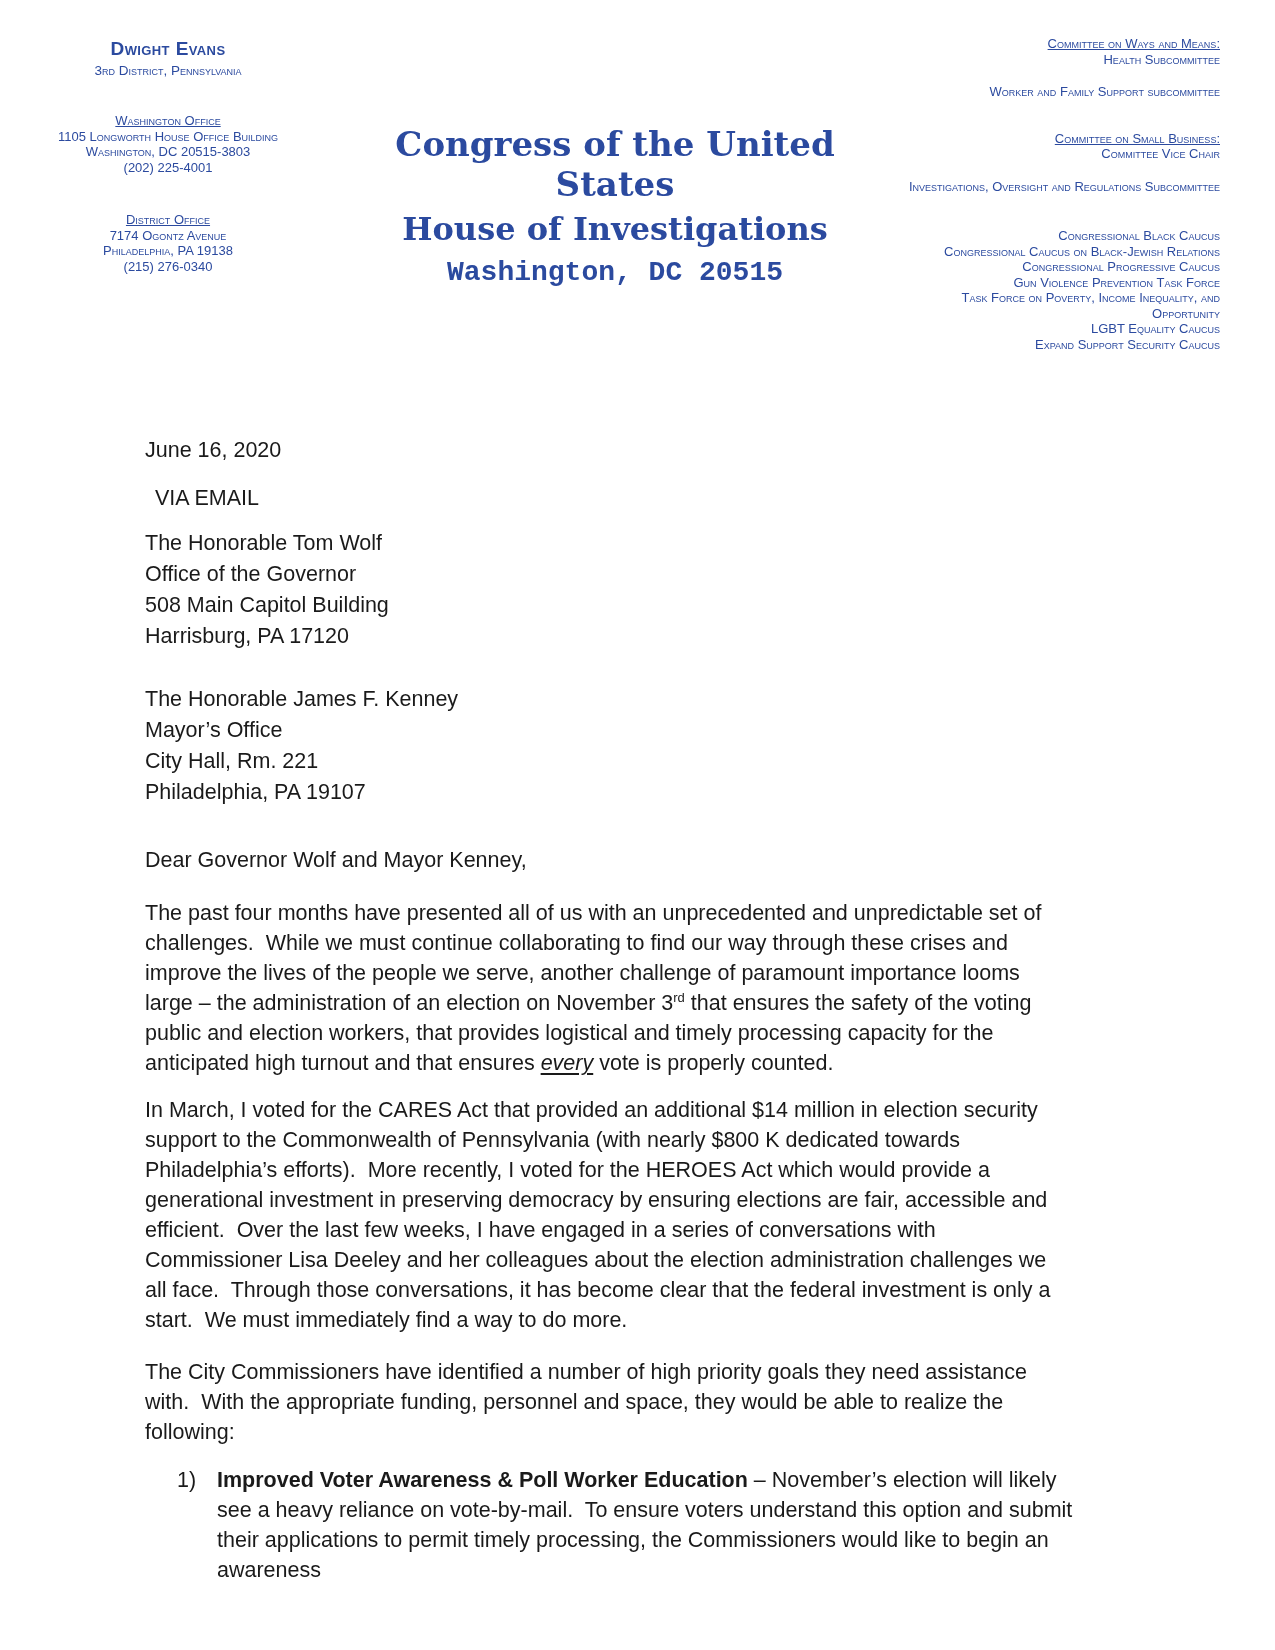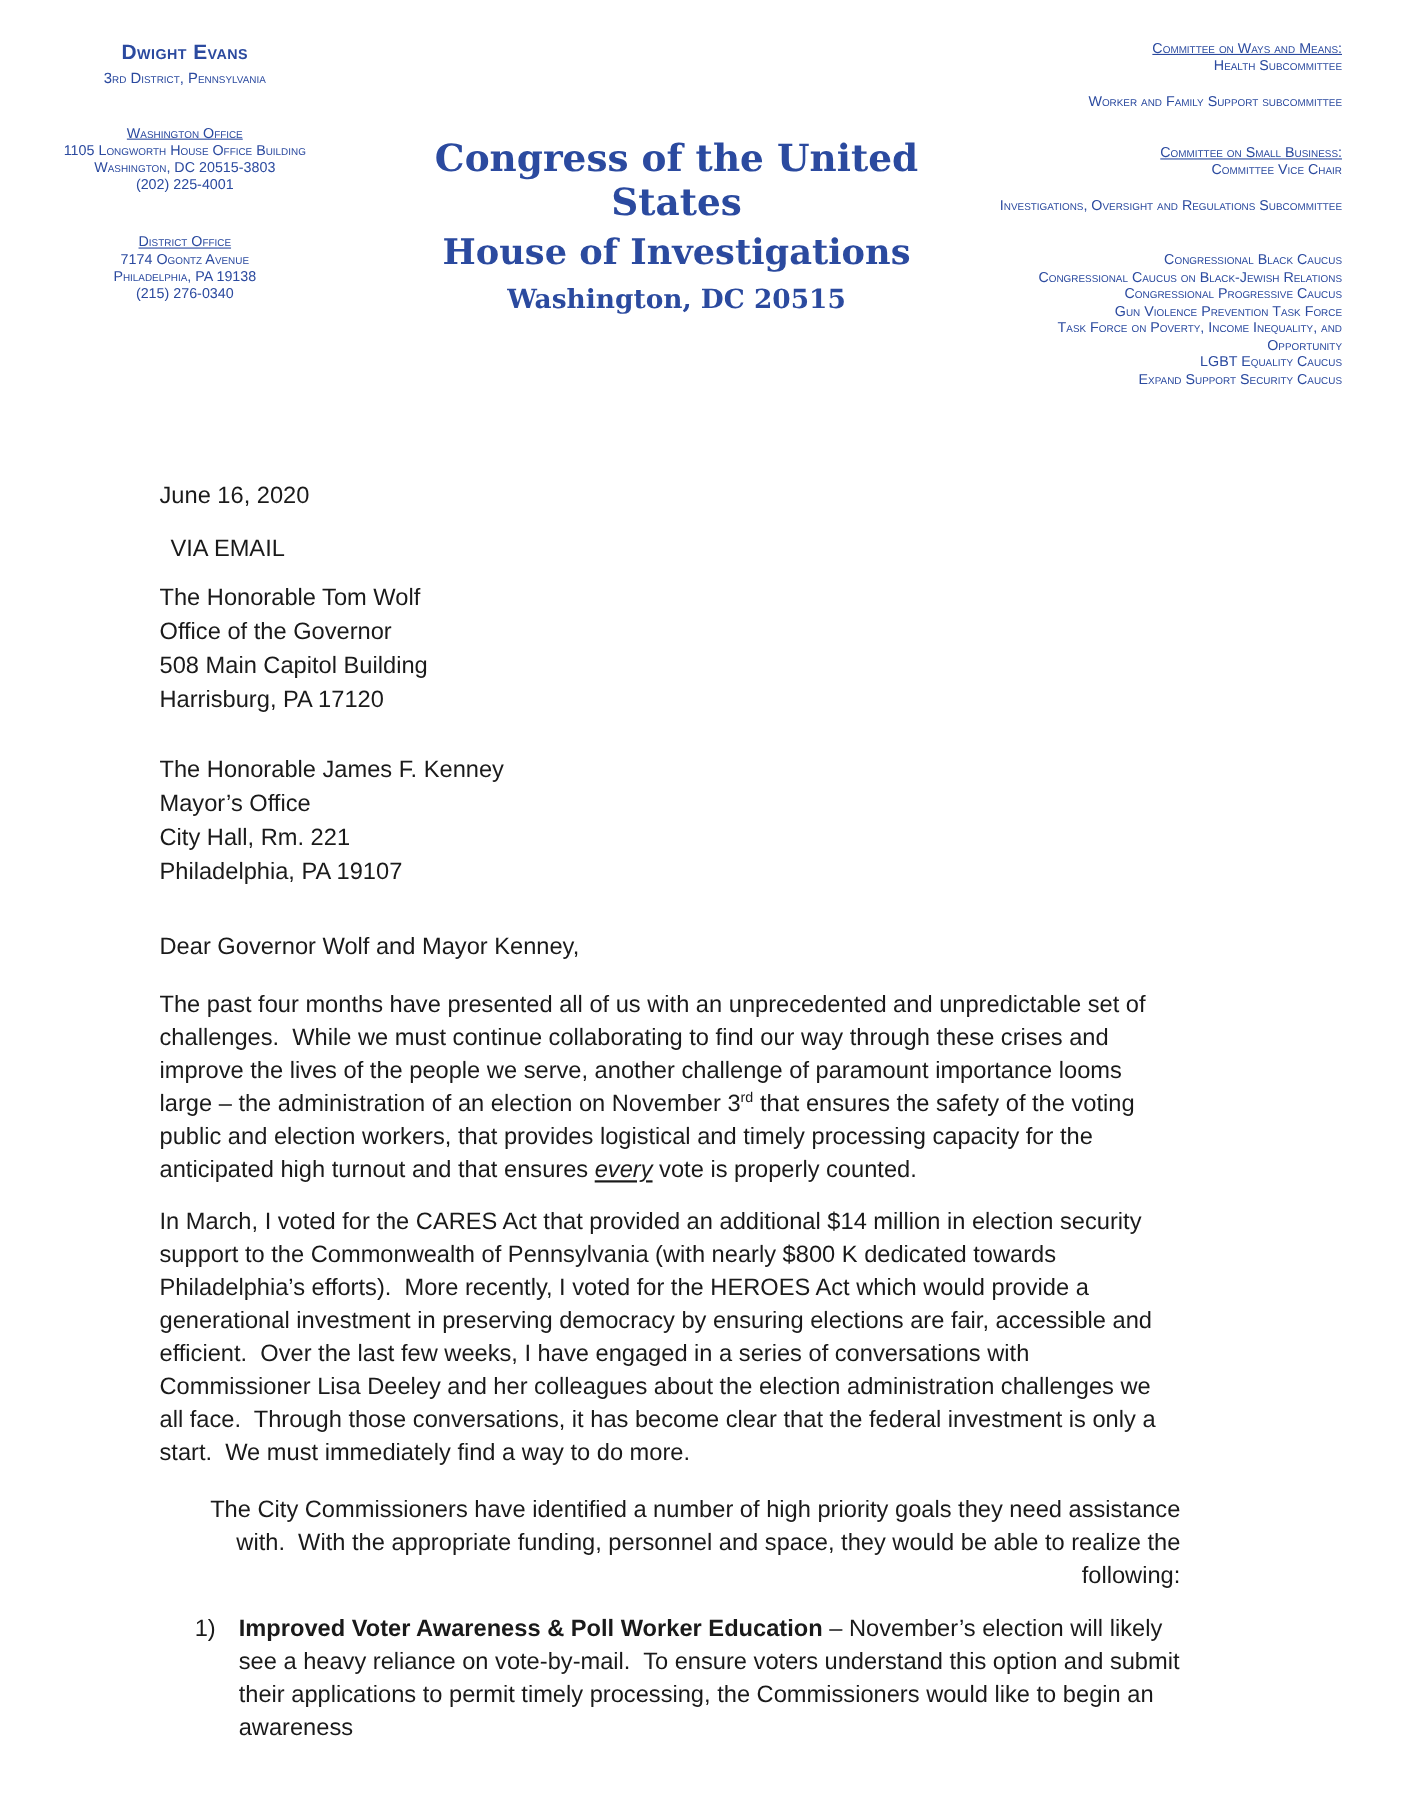--- a/index.html
+++ b/index.html
@@ -23,21 +23,21 @@
   .office { margin-top:35px; font-size:13px; line-height:15.5px; }
   .office + .office { margin-top:37px; }
   .office-title { text-decoration:underline; }
 
   .center-block {
     position:absolute; left:352px; top:124px; width:526px;
     text-align:center; font-family:"DejaVu Serif", serif; font-weight:bold;
   }
   .seal-line1 { font-size:34px; }
   .seal-line2 { font-size:32px; margin-top:6px; }
-  .seal-line3 { font-size:24px; margin-top:9px; }
+  .seal-line3 { font-size:28px; margin-top:9px;font-family:Liberation Mono, monospace; }
 
   .right-block {
     position:absolute; left:886px; top:36px; width:314px;
     text-align:right; font-variant:small-caps; font-size:13px; line-height:15.5px;margin-left:20px;
   }
   .committee-title { text-decoration:underline; }
   .committee-extra { margin-top:17px; }
   .committee + .committee { margin-top:31px; }
   .caucuses { margin-top:34px; }
 
@@ -48,21 +48,21 @@
   }
   .date-line { margin-bottom:18px; }
   .via-line { margin-bottom:15px;margin-left:10px; }
   .addr { line-height:31px; }
   .addr1 { margin-bottom:32px; }
   .addr2 { margin-bottom:37px; }
   .salutation { margin-bottom:23px; }
   .para { white-space:pre-wrap; }
   .para1 { margin-bottom:17px; }
   .para2 { margin-bottom:22px; }
-  .para3 { margin-bottom:18px;text-align:right; }
+  .para3 { margin-bottom:18px; }
   .para sup { font-size:13px; line-height:0; }
   .ul-word { text-decoration:underline; text-decoration-thickness:2px; text-underline-offset:3px;font-style:italic; }
   .list-item { display:flex; padding-left:32px; }
   .li-num { width:40px; flex:0 0 40px; }
   .li-text { flex:1; white-space:pre-wrap; }
   .li-text b { font-weight:bold; }
 </style>
 </head>
 <body>
 

